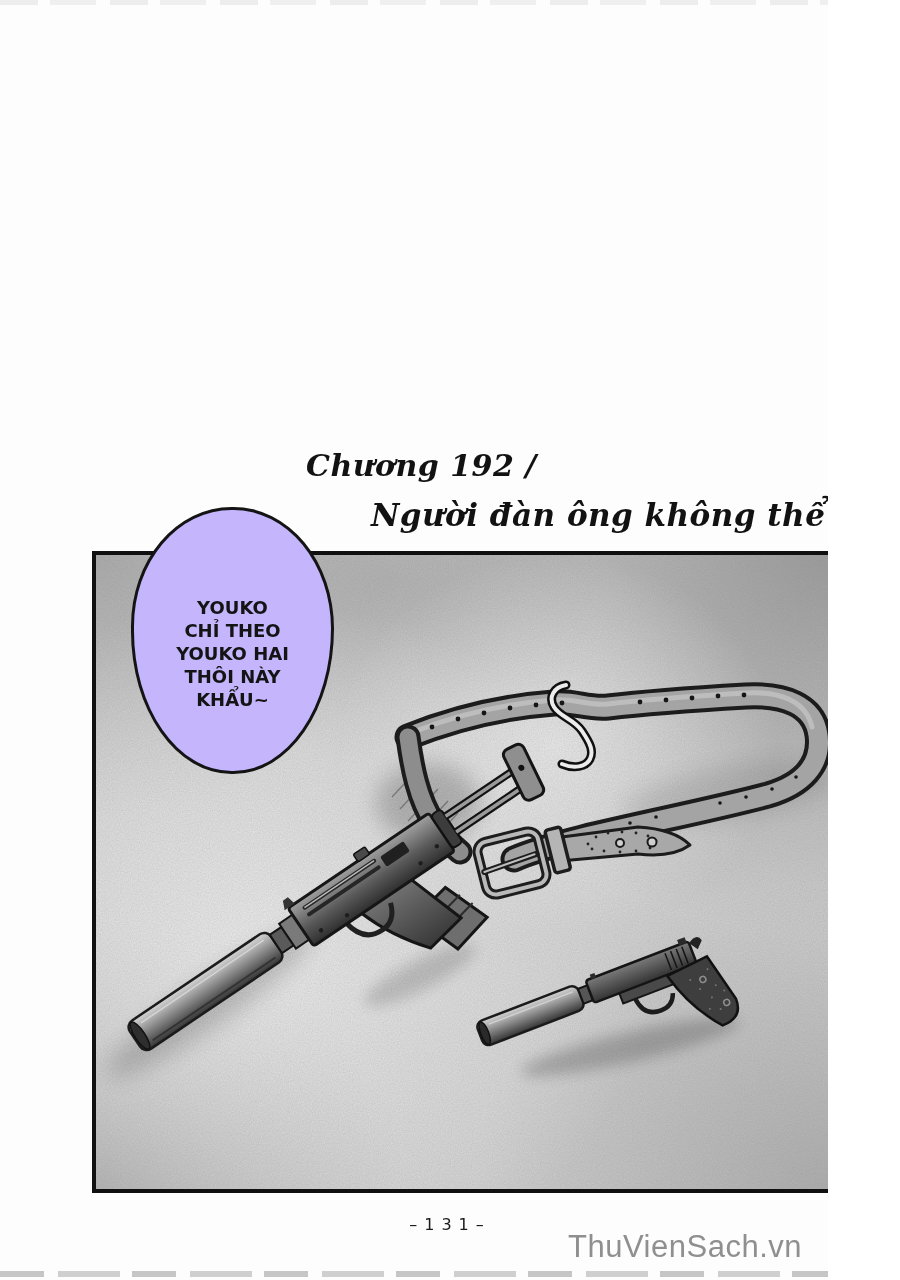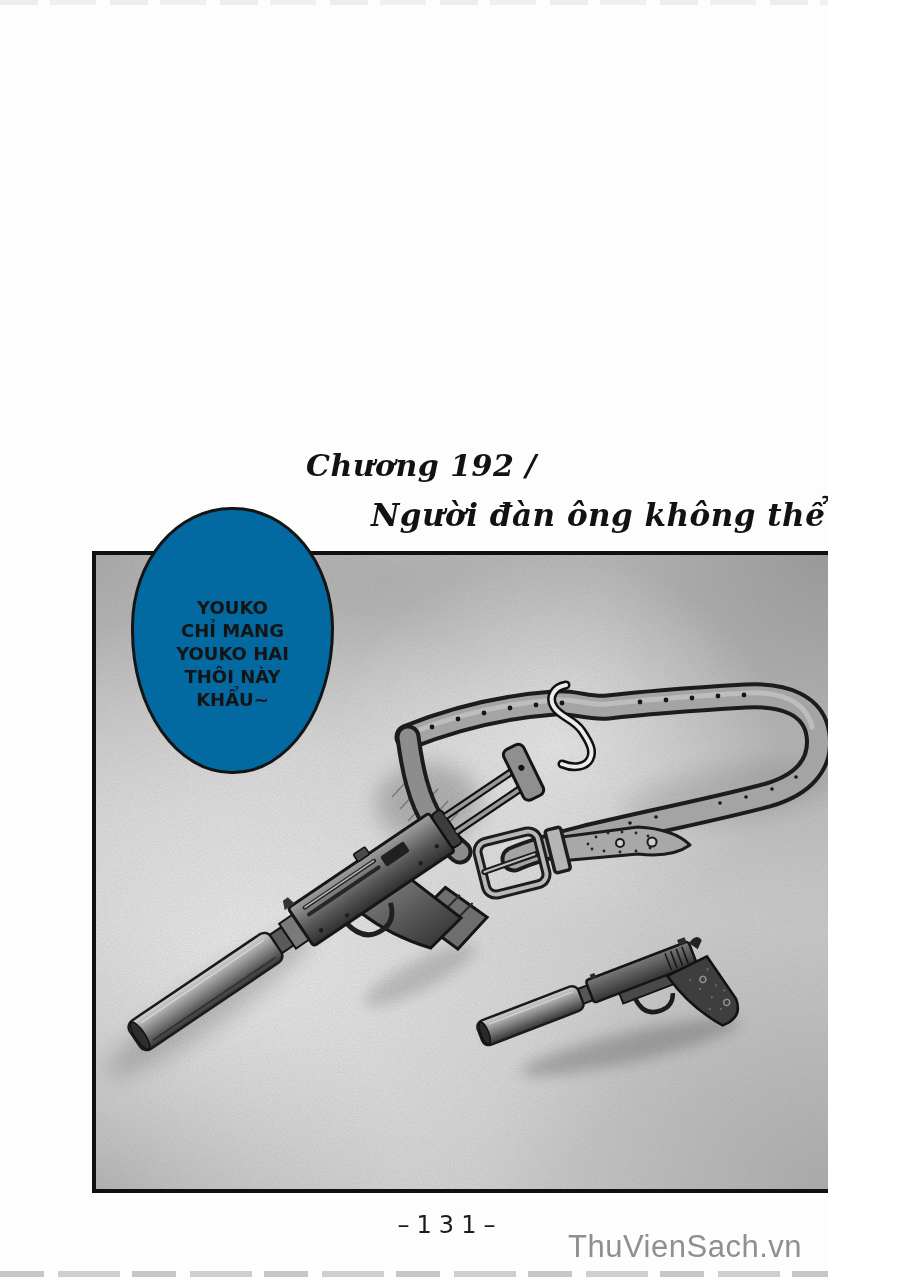--- a/index.html
+++ b/index.html
@@ -29,36 +29,36 @@
   #chapter-line2{left:371px;top:497px;font-size:31px;}
   
   #panel{
     position:absolute;left:92px;top:551px;width:732px;height:634px;
     border:4px solid #101010;background:#d4d4d4;overflow:hidden;
   }
   #panel svg{display:block;}
   
   #bubble{
     position:absolute;left:131px;top:507px;width:203px;height:267px;
-    background:#0369a1;border:3.5px solid #141414;z-index:3;
+    background:#c4b5fd;border:3.5px solid #141414;z-index:3;
     border-radius:50% 50% 50% 50% / 45% 46% 55% 54%;
     box-sizing:border-box;
     display:flex;flex-direction:column;align-items:center;
     padding-top:86px;
   }
   .bubble-line{
     display:block;text-align:center;white-space:nowrap;
     font-family:"DejaVu Sans",sans-serif;font-weight:700;
     font-size:18px;line-height:23px;color:#141414;letter-spacing:0px;
   }
   
   #page-number{
     position:absolute;left:0;top:1210px;width:900px;height:30px;
     line-height:30px;text-align:center;color:#1b1b1b;
-    font-size:24px;letter-spacing:7px;font-family:"DejaVu Sans",sans-serif;
+    font-size:16px;letter-spacing:7px;font-family:"DejaVu Sans",sans-serif;
   }
   #watermark{
     position:absolute;right:26px;top:1229px;height:36px;line-height:36px;
     color:#8f8f8f;font-size:31px;letter-spacing:.5px;
     font-family:"Liberation Sans",sans-serif;
   }
 </style>
 </head>
 <body>
 
@@ -303,21 +303,21 @@
 
       <g fill="none" stroke-linecap="round">
         <path stroke="#101010" stroke-width="9" d="M470 130 C458 132 452 142 458 152 C464 162 478 164 486 176 C494 188 498 196 494 204 C490 212 478 214 466 209"></path>
         <path stroke="#ececec" stroke-width="4" d="M470 130 C458 132 452 142 458 152 C464 162 478 164 486 176 C494 188 498 196 494 204 C490 212 478 214 466 209"></path>
       </g>
     </svg>
   </div>
 
   <div id="bubble">
     <span class="bubble-line">YOUKO</span>
-    <span class="bubble-line">CHỈ MANG</span>
+    <span class="bubble-line">CHỈ THEO</span>
     <span class="bubble-line">YOUKO HAI</span>
     <span class="bubble-line">THÔI NÀY</span>
     <span class="bubble-line">KHẨU~</span>
   </div>
 
   <div id="page-number">–131–</div>
   <div id="watermark">ThuVienSach.vn</div>
 
   <div id="bottom-strip" class="edge-strip"></div>
 </div>

